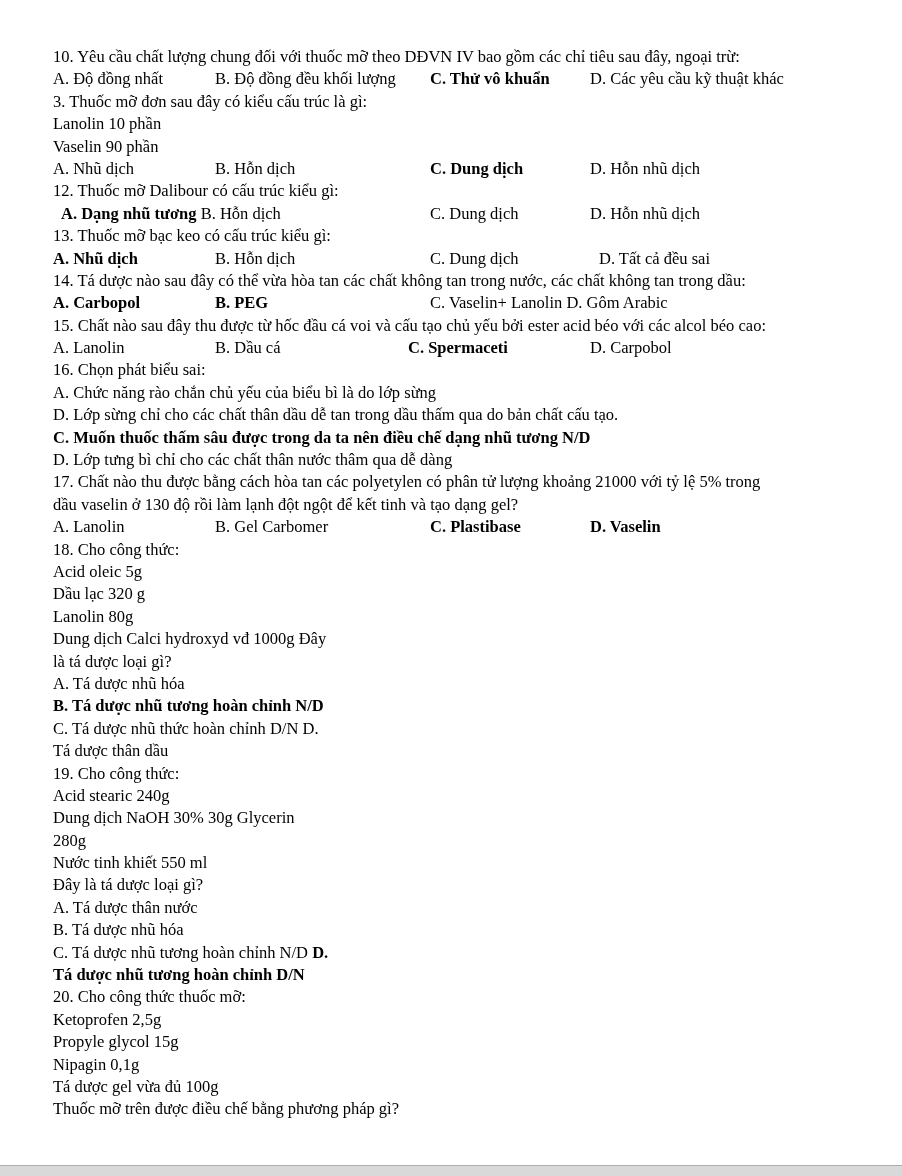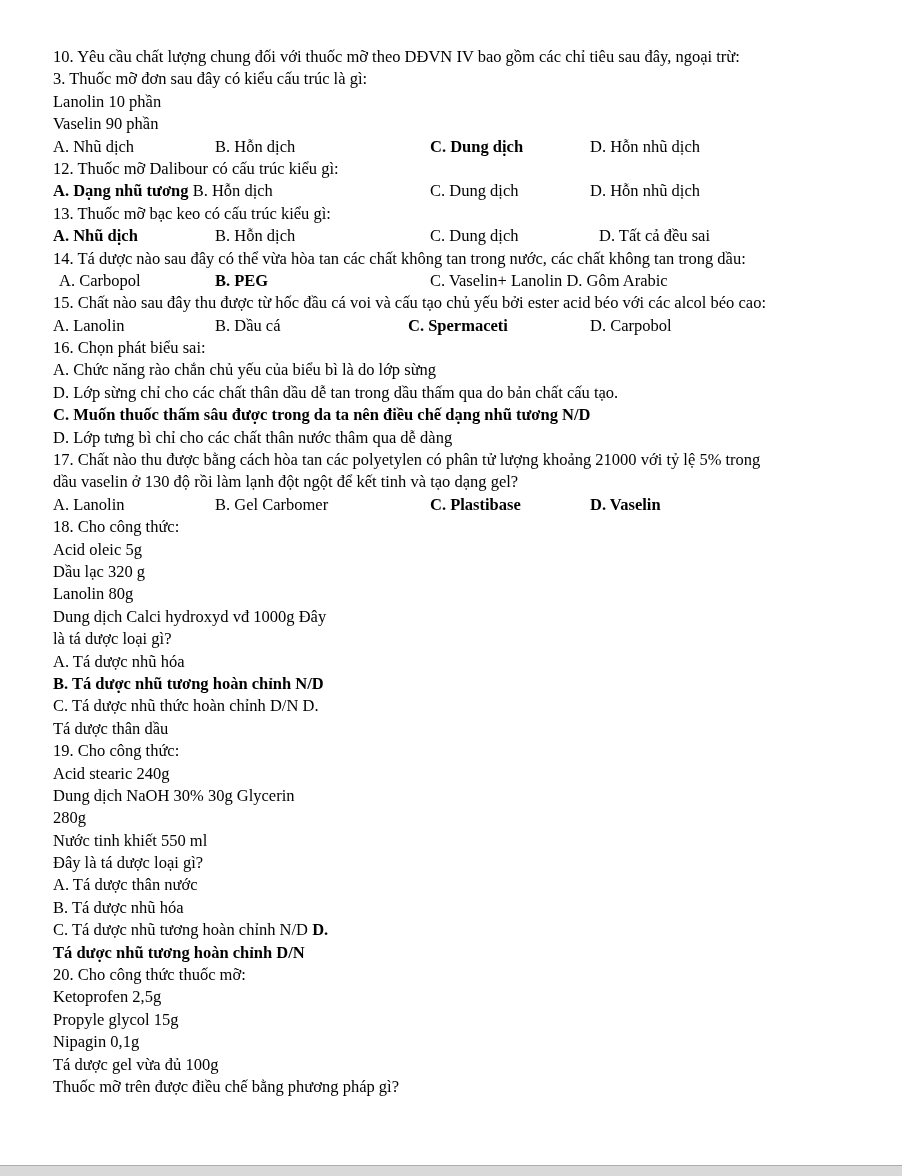--- a/index.html
+++ b/index.html
@@ -35,45 +35,51 @@
     left: 0; right: 0; bottom: 0;
     height: 10px;
     border-top: 1px solid #adadad;
   }
 </style>
 </head>
 <body style="background: rgb(255, 255, 255);">
 
 <div class="doc" id="doc">
     <div class="doc-line"><span>10. Yêu cầu chất lượng chung đối với thuốc mỡ theo DĐVN IV bao gồm các chỉ tiêu sau đây, ngoại trừ:</span></div>
+    <div class="doc-line">
+      <span class="opt-col" style="left: 0px;"><span>A. Độ đồng nhất</span></span>
+      <span class="opt-col" style="left: 162px;"><span>B. Độ đồng đều khối lượng</span></span>
+      <span class="opt-col" style="left: 377px;"><span class="bold">C. Thử vô khuẩn</span></span>
+      <span class="opt-col" style="left: 537px;"><span>D. Các yêu cầu kỹ thuật khác</span></span>
+    </div>
     <div class="doc-line"><span>3. Thuốc mỡ đơn sau đây có kiểu cấu trúc là gì:</span></div>
     <div class="doc-line"><span>Lanolin 10 phần</span></div>
     <div class="doc-line"><span>Vaselin 90 phần</span></div>
     <div class="doc-line">
       <span class="opt-col" style="left: 0px;"><span>A. Nhũ dịch</span></span>
       <span class="opt-col" style="left: 162px;"><span>B. Hỗn dịch</span></span>
       <span class="opt-col" style="left: 377px;"><span class="bold">C. Dung dịch</span></span>
       <span class="opt-col" style="left: 537px;"><span>D. Hỗn nhũ dịch</span></span>
     </div>
     <div class="doc-line"><span>12. Thuốc mỡ Dalibour có cấu trúc kiểu gì:</span></div>
     <div class="doc-line">
-      <span class="opt-col" style="left: 0px;"><span class="bold">A. Dạng nhũ tương</span><span> B. Hỗn dịch</span></span>
+      <span class="opt-col" style="left: 8px;"><span class="bold">A. Dạng nhũ tương</span><span> B. Hỗn dịch</span></span>
       <span class="opt-col" style="left: 377px;"><span>C. Dung dịch</span></span>
       <span class="opt-col" style="left: 537px;"><span>D. Hỗn nhũ dịch</span></span>
     </div>
     <div class="doc-line"><span>13. Thuốc mỡ bạc keo có cấu trúc kiểu gì:</span></div>
     <div class="doc-line">
       <span class="opt-col" style="left: 0px;"><span class="bold">A. Nhũ dịch</span></span>
       <span class="opt-col" style="left: 162px;"><span>B. Hỗn dịch</span></span>
       <span class="opt-col" style="left: 377px;"><span>C. Dung dịch</span></span>
       <span class="opt-col" style="left: 537px; margin-left: 9px;"><span>D. Tất cả đều sai</span></span>
     </div>
     <div class="doc-line"><span>14. Tá dược nào sau đây có thể vừa hòa tan các chất không tan trong nước, các chất không tan trong dầu:</span></div>
     <div class="doc-line">
-      <span class="opt-col" style="left: 6px;"><span>A. Carbopol</span></span>
+      <span class="opt-col" style="left: 0px; font-weight: bold;"><span>A. Carbopol</span></span>
       <span class="opt-col" style="left: 162px;"><span class="bold">B. PEG</span></span>
       <span class="opt-col" style="left: 377px;"><span>C. Vaselin+ Lanolin D. Gôm Arabic</span></span>
     </div>
     <div class="doc-line"><span>15. Chất nào sau đây thu được từ hốc đầu cá voi và cấu tạo chủ yếu bởi ester acid béo với các alcol béo cao:</span></div>
     <div class="doc-line">
       <span class="opt-col" style="left: 0px;"><span>A. Lanolin</span></span>
       <span class="opt-col" style="left: 162px;"><span>B. Dầu cá</span></span>
       <span class="opt-col" style="left: 355px; text-align: right;"><span class="bold">C. Spermaceti</span></span>
       <span class="opt-col" style="left: 537px;"><span>D. Carpobol</span></span>
     </div>

